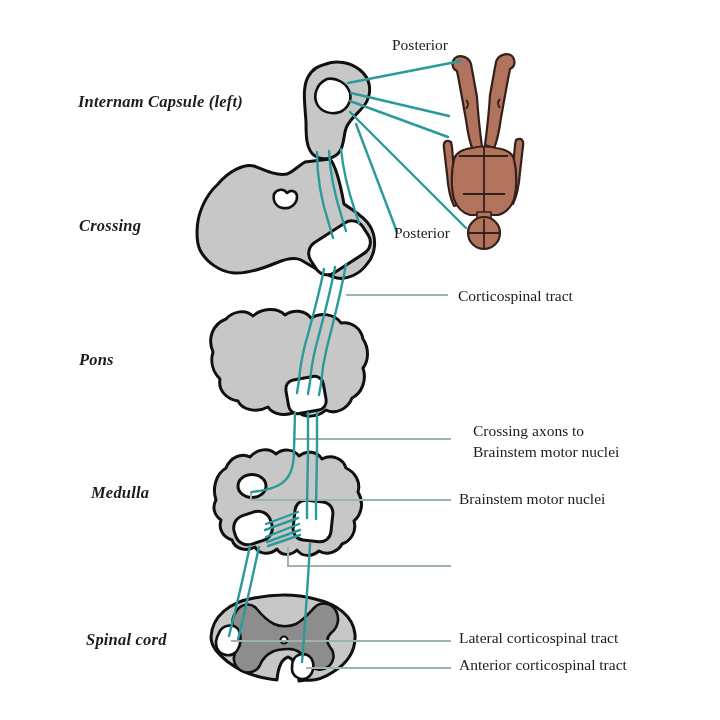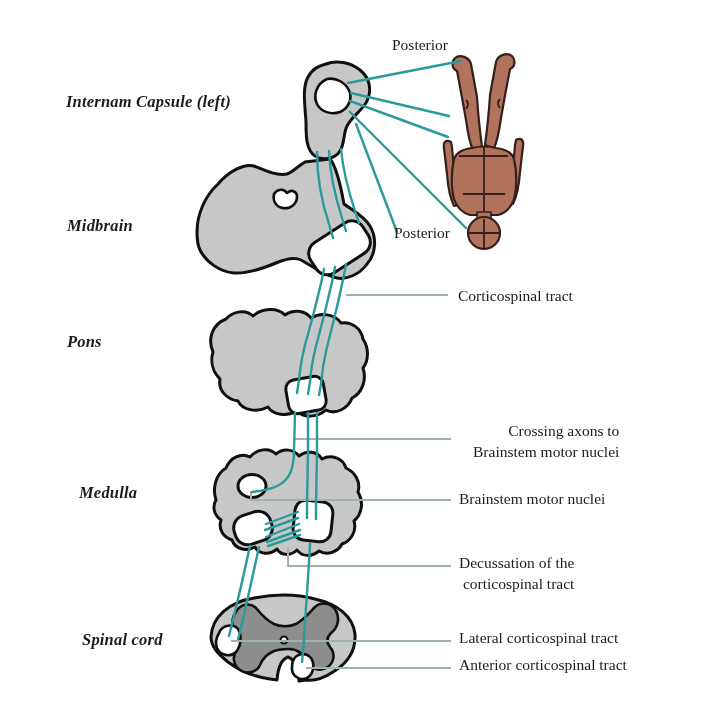--- a/index.html
+++ b/index.html
@@ -9,27 +9,27 @@
     background:#ffffff;
     font-family:"Liberation Serif", serif;
     overflow:hidden;
   }
   .canvas svg{position:absolute;left:0;top:0;}
   .lbl{
     position:absolute;
     color:#1c1c1c;
     white-space:pre-line;
     line-height:21px;
-    text-align:right;
   }
   .lbl-left{
     font-weight:bold;
     font-style:italic;
     font-size:16.5px;
     letter-spacing:0.2px;
+    margin-left:12px;
   }
   .lbl-right{
     font-size:15.5px;
   }
 </style>
 </head>
 <body>
 
 <div class="canvas">
 
@@ -154,29 +154,27 @@
     <path d="M 300,530 L 267,542"></path>
     <path d="M 300,535 L 268,546"></path>
 
     <path d="M 250,546 C 244,574 237,604 231,628 l -2,8"></path>
     <path d="M 259,547 C 253,575 246,606 240,632 l -2,7"></path>
     <path d="M 310,544 C 308,582 305,622 303,652 l -1,10"></path>
   </g>
 </svg>
 
   <div class="lbl lbl-left" style="left:66px;top:91px">Internam Capsule (left)</div>
-  <div class="lbl lbl-left" style="left:67px;top:215px">Midbrain</div>
-  <div class="lbl lbl-left" style="left:67px;top:331px">Pons</div>
+  <div class="lbl lbl-left" style="left:67px;top:215px">Crossing</div>
+  <div class="lbl lbl-left" style="left:67px;top:349px">Pons</div>
   <div class="lbl lbl-left" style="left:79px;top:482px">Medulla</div>
-  <div class="lbl lbl-left" style="left:82px;top:629px">Spinal cord</div>
+  <div class="lbl lbl-left" style="left:74px;top:629px">Spinal cord</div>
 
   <div class="lbl lbl-right" style="left:392px;top:34px">Posterior</div>
   <div class="lbl lbl-right" style="left:394px;top:222px">Posterior</div>
   <div class="lbl lbl-right" style="left:458px;top:285px">Corticospinal tract</div>
   <div class="lbl lbl-right" style="left:473px;top:420px">Crossing axons to
 Brainstem motor nuclei</div>
   <div class="lbl lbl-right" style="left:459px;top:488px">Brainstem motor nuclei</div>
-  <div class="lbl lbl-right" style="left:459px;top:552px">Decussation of the
-corticospinal tract</div>
   <div class="lbl lbl-right" style="left:459px;top:654px">Anterior corticospinal tract</div>
   <div class="lbl lbl-right" style="left:459px;top:627px">Lateral corticospinal tract</div>
 
 </div>
 
 </body></html>

